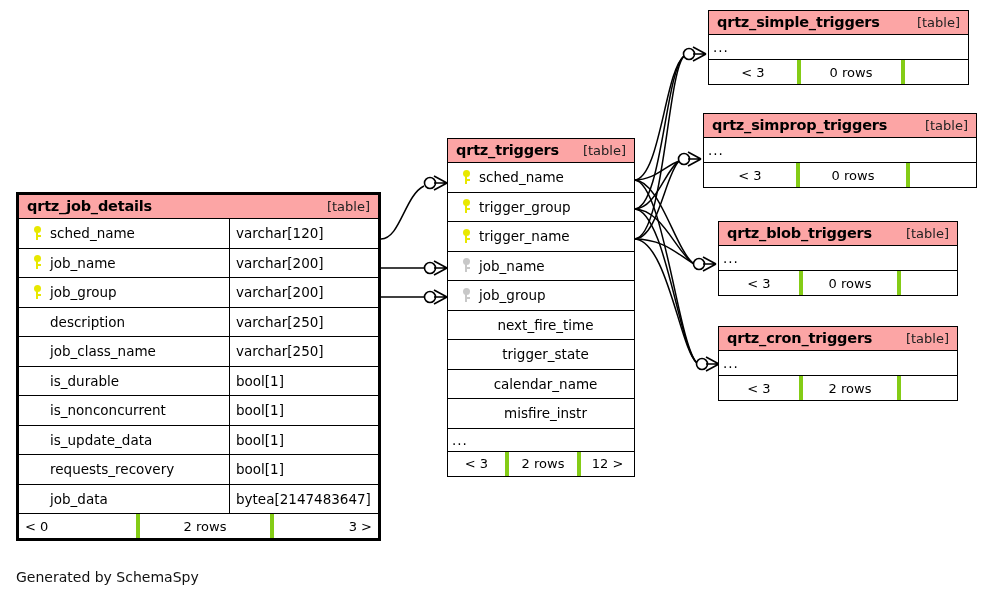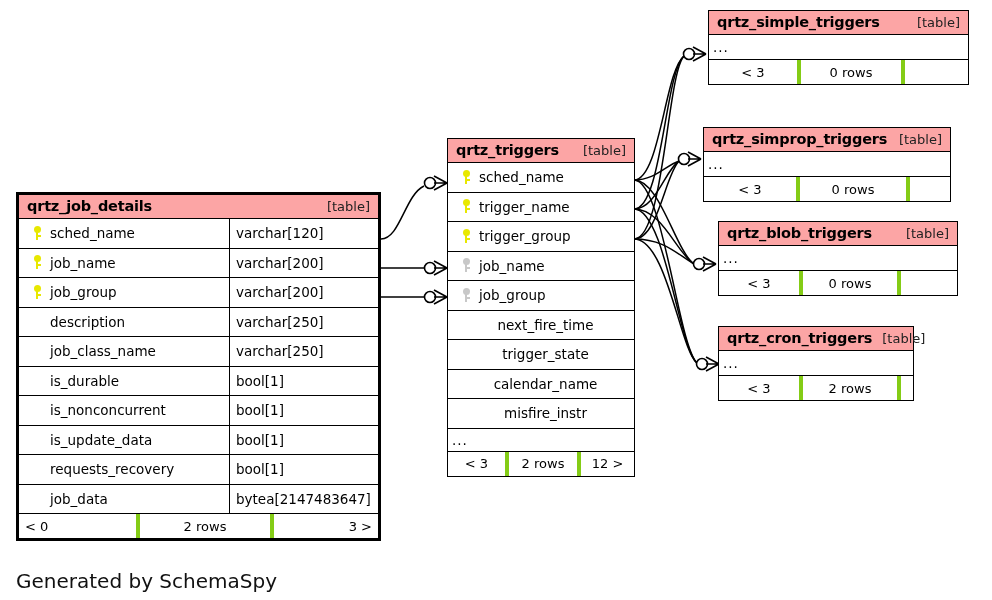--- a/index.html
+++ b/index.html
@@ -87,21 +87,21 @@
     border-left:4px solid #84cc16;
     padding:0 6px;
   }
   .fcell:first-child{border-left:none;}
   .fcell.left{justify-content:flex-start;}
   .fcell.center{justify-content:center;}
   .fcell.right{justify-content:flex-end;}
 
   .credit{
     position:absolute;left:16px;top:569px;
-    font-size:20px;color:#111;
+    font-size:14px;color:#111;
   }
 </style>
 </head>
 <body>
 
 <div id="canvas">
 
   <svg id="edges" viewBox="0 0 992 600" xmlns="http://www.w3.org/2000/svg">
     <defs>
       <g id="crow">
@@ -280,33 +280,33 @@
     </div>
     <div class="col-row">
       <div class="col-name" style="width:100%;">
         <span class="keyslot">
             <span class="key pk">
               <i class="head"></i>
               <i class="stem"></i>
               <i class="tooth"></i>
             </span>
           </span>
+        <span class="col-label">trigger_group</span>
+      </div>
+    </div>
+    <div class="col-row">
+      <div class="col-name" style="width:100%;">
+        <span class="keyslot">
+            <span class="key pk">
+              <i class="head"></i>
+              <i class="stem"></i>
+              <i class="tooth"></i>
+            </span>
+          </span>
         <span class="col-label">trigger_name</span>
-      </div>
-    </div>
-    <div class="col-row">
-      <div class="col-name" style="width:100%;">
-        <span class="keyslot">
-            <span class="key pk">
-              <i class="head"></i>
-              <i class="stem"></i>
-              <i class="tooth"></i>
-            </span>
-          </span>
-        <span class="col-label">trigger_group</span>
       </div>
     </div>
     <div class="col-row">
       <div class="col-name" style="width:100%;">
         <span class="keyslot">
             <span class="key fk">
               <i class="head"></i>
               <i class="stem"></i>
               <i class="tooth"></i>
             </span>
@@ -362,21 +362,21 @@
       <span class="tbl-kind">[table]</span>
     </div>
     <div class="ellipsis-row" style="height:25px;">...</div>
     <div class="footer-row">
       <div class="fcell center" style="width:88px;">&lt; 3</div>
       <div class="fcell center" style="width:104px;">0 rows</div>
       <div class="fcell center" style="flex:1;"></div>
     </div>
   </div>
 
-  <div class="table-box" style="left:703px;top:127px;width:248px;">
+  <div class="table-box" style="left:703px;top:113px;width:274px;">
     <div class="tbl-header">
       <span class="tbl-name">qrtz_simprop_triggers</span>
       <span class="tbl-kind">[table]</span>
     </div>
     <div class="ellipsis-row" style="height:25px;">...</div>
     <div class="footer-row">
       <div class="fcell center" style="width:92px;">&lt; 3</div>
       <div class="fcell center" style="width:110px;">0 rows</div>
       <div class="fcell center" style="flex:1;"></div>
     </div>
@@ -388,21 +388,21 @@
       <span class="tbl-kind">[table]</span>
     </div>
     <div class="ellipsis-row" style="height:25px;">...</div>
     <div class="footer-row">
       <div class="fcell center" style="width:80px;">&lt; 3</div>
       <div class="fcell center" style="width:98px;">0 rows</div>
       <div class="fcell center" style="flex:1;"></div>
     </div>
   </div>
 
-  <div class="table-box" style="left:718px;top:326px;width:196px;">
+  <div class="table-box" style="left:718px;top:326px;width:240px;">
     <div class="tbl-header">
       <span class="tbl-name">qrtz_cron_triggers</span>
       <span class="tbl-kind">[table]</span>
     </div>
     <div class="ellipsis-row" style="height:25px;">...</div>
     <div class="footer-row">
       <div class="fcell center" style="width:80px;">&lt; 3</div>
       <div class="fcell center" style="width:98px;">2 rows</div>
       <div class="fcell center" style="flex:1;"></div>
     </div>

